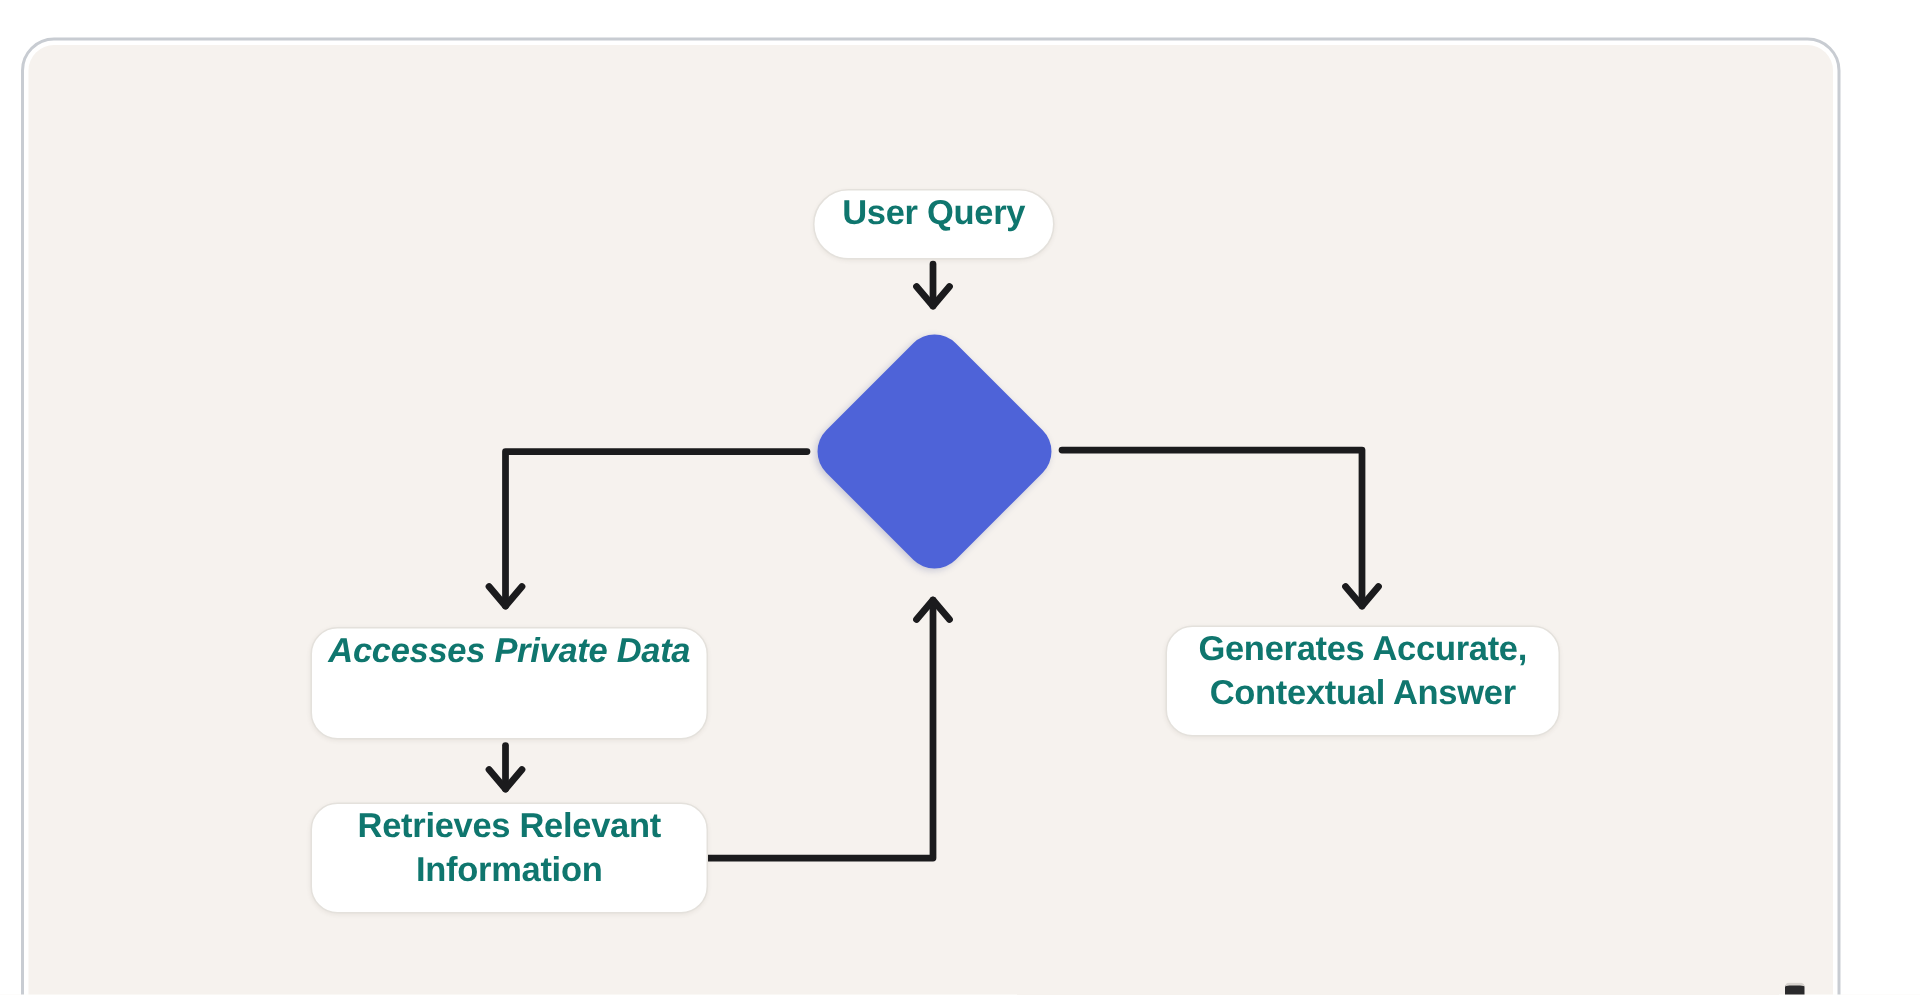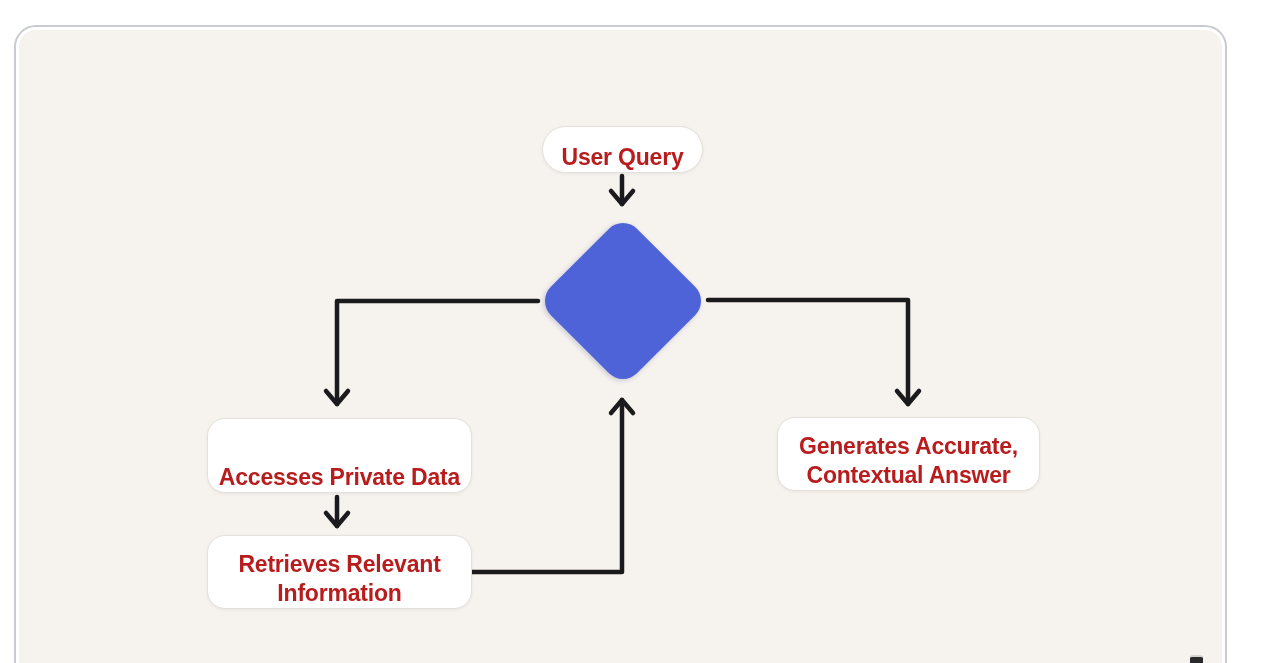--- a/index.html
+++ b/index.html
@@ -43,42 +43,42 @@
     left: 0;
     top: 0;
     width: 1280px;
     height: 663px;
     pointer-events: none;
   }
   
   .node {
     position: absolute;
     display: flex;
-    align-items: flex-end;
+    align-items: flex-start;
     justify-content: center;
     text-align: center;
     background: #ffffff;
     border: 1.5px solid #e4e1dc;
     box-shadow: 0 1px 3px rgba(90, 80, 70, 0.08);
-    color: #b91c1c;
+    color: #0f766e;
     font-weight: 700;
     font-size: 23px;
     line-height: 29px;
     letter-spacing: -0.2px;
     box-sizing: border-box;
   }
   .node-pill {
     left: 542px;
     top: 126px;
     width: 161px;
     height: 47px;
     border-radius: 24px;
   }
   .node-box { border-radius: 18px; }
-  .node-accesses  { left: 207px; top: 418px; width: 265px; height: 75px; }
+  .node-accesses  { left: 207px; top: 418px; width: 265px; height: 75px; font-style: italic; }
   .node-retrieves { left: 207px; top: 535px; width: 265px; height: 74px; }
   .node-generates { left: 777px; top: 417px; width: 263px; height: 74px; }
   .node-box .label { width: 245px; }
   
   .diamond-shape {
     position: absolute;
     left: 562px;
     top: 240px;
     width: 122px;
     height: 122px;

